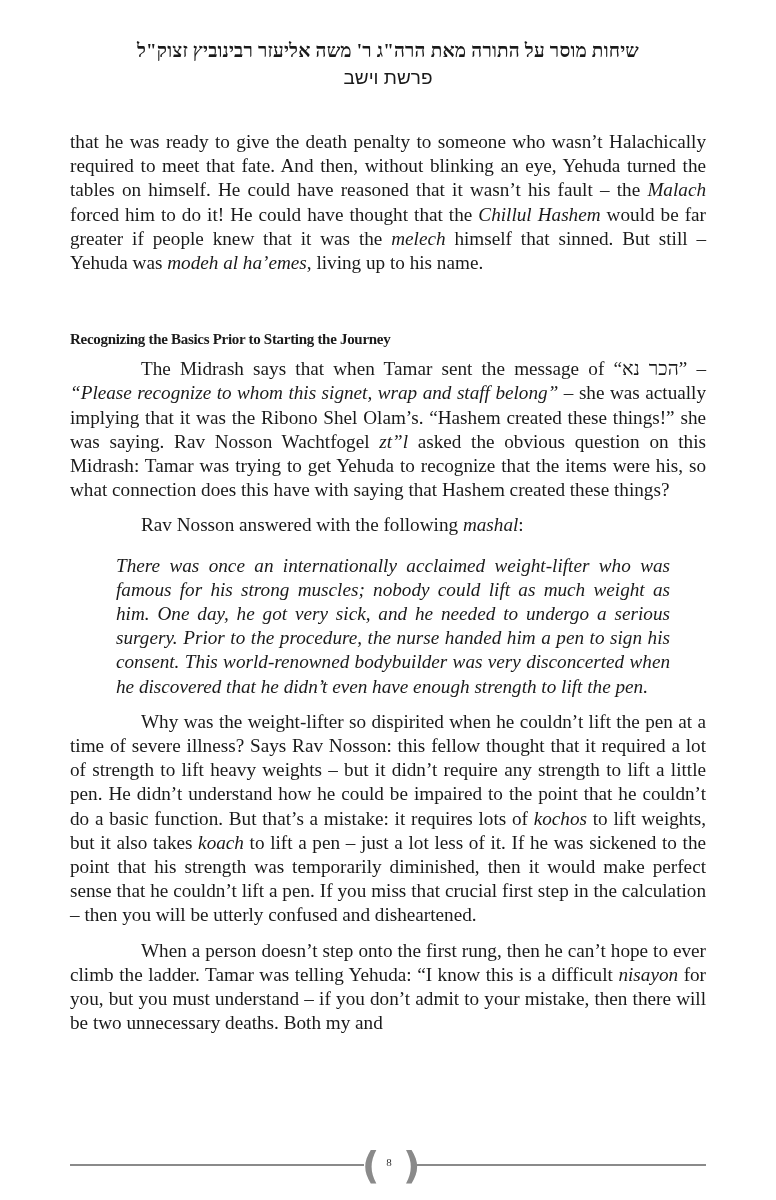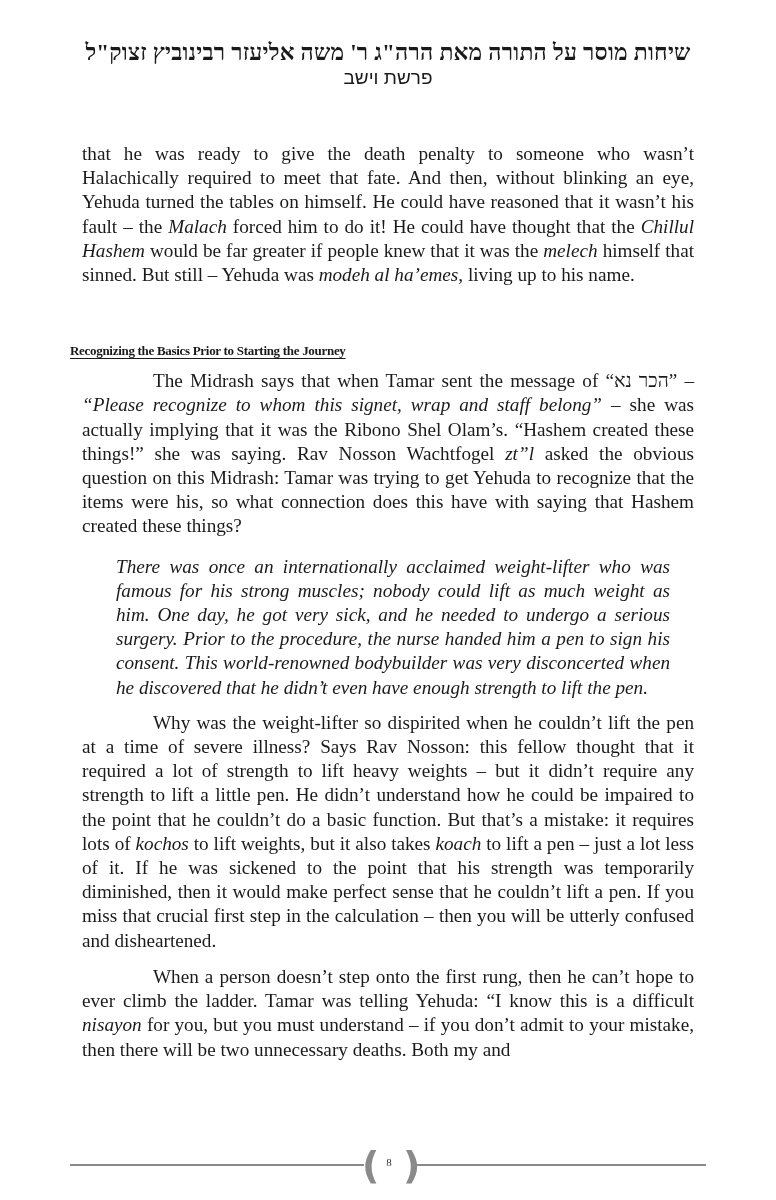--- a/index.html
+++ b/index.html
@@ -17,21 +17,21 @@
     }
     .header-title {
       position: absolute;
       top: 40px;
       left: 0;
       width: 776px;
       text-align: center;
       direction: rtl;
       font-family: "Liberation Serif", serif;
       font-weight: bold;
-      font-size: 23px;
+      font-size: 19px;
       letter-spacing: 0.2px;
     }
     .header-sub {
       position: absolute;
       top: 67px;
       left: 0;
       width: 776px;
       text-align: center;
       direction: rtl;
       font-family: "Liberation Sans", sans-serif;
@@ -39,33 +39,32 @@
     }
     .content {
       position: absolute;
       left: 70px;
       top: 130px;
       width: 636px;
       font-size: 19.2px;
       line-height: 24.2px;
     }
     .para {
-      margin: 12px;
+      margin: 0;
       text-align: justify;
       text-justify: inter-word;
     }
     .indent {
       text-indent: 71px;
     }
     .section-heading {
       margin: 52px 0 0 0;
       font-weight: bold;
-      text-decoration: underline;
       text-underline-offset: 3px;
-      font-size: 13px;
+      font-size: 15px;
       line-height: 24px;
       letter-spacing: -0.3px;
     }
     .gap-sm { margin-top: 6px; }
     .gap-md { margin-top: 11px; }
     .blockquote {
       margin: 16px 36px 0 46px;
       font-style: italic;
       text-align: justify;
       line-height: 24.2px;
@@ -115,20 +114,21 @@
 <div class="header-sub">פרשת וישב</div>
 
 <div class="content">
 
   <p class="para"><span>that he was ready to give the death penalty to someone who wasn’t Halachically required to meet that fate. And then, without blinking an eye, Yehuda turned the tables on himself. He could have reasoned that it wasn’t his fault – the </span><em>Malach</em><span> forced him to do it! He could have thought that the </span><em>Chillul Hashem</em><span> would be far greater if people knew that it was the </span><em>melech</em><span> himself that sinned. But still – Yehuda was </span><em>modeh al ha’emes</em><span>, living up to his name.</span></p>
 
   <h2 class="section-heading">Recognizing the Basics Prior to Starting the Journey</h2>
 
   <p class="para indent gap-sm"><span>The Midrash says that when Tamar sent the message of “</span><span class="heb">הכר נא</span><span>” – </span><em>“Please recognize to whom this signet, wrap and staff belong”</em><span> – she was actually implying that it was the Ribono Shel Olam’s. “Hashem created these things!” she was saying. Rav Nosson Wachtfogel </span><em>zt”l</em><span> asked the obvious question on this Midrash: Tamar was trying to get Yehuda to recognize that the items were his, so what connection does this have with saying that Hashem created these things?</span></p>
 
+  <p class="para indent gap-md"><span>Rav Nosson answered with the following </span><em>mashal</em><span>:</span></p>
 
   <p class="blockquote">There was once an internationally acclaimed weight-lifter who was famous for his strong muscles; nobody could lift as much weight as him. One day, he got very sick, and he needed to undergo a serious surgery. Prior to the procedure, the nurse handed him a pen to sign his consent. This world-renowned bodybuilder was very disconcerted when he discovered that he didn’t even have enough strength to lift the pen.</p>
 
   <p class="para indent gap-md"><span>Why was the weight-lifter so dispirited when he couldn’t lift the pen at a time of severe illness? Says Rav Nosson: this fellow thought that it required a lot of strength to lift heavy weights – but it didn’t require any strength to lift a little pen. He didn’t understand how he could be impaired to the point that he couldn’t do a basic function. But that’s a mistake: it requires lots of </span><em>kochos</em><span> to lift weights, but it also takes </span><em>koach</em><span> to lift a pen – just a lot less of it. If he was sickened to the point that his strength was temporarily diminished, then it would make perfect sense that he couldn’t lift a pen. If you miss that crucial first step in the calculation – then you will be utterly confused and disheartened.</span></p>
 
   <p class="para indent gap-md"><span>When a person doesn’t step onto the first rung, then he can’t hope to ever climb the ladder. Tamar was telling Yehuda: “I know this is a difficult </span><em>nisayon</em><span> for you, but you must understand – if you don’t admit to your mistake, then there will be two unnecessary deaths. Both my and</span></p>
 
 </div>
 
 <div class="footer">

